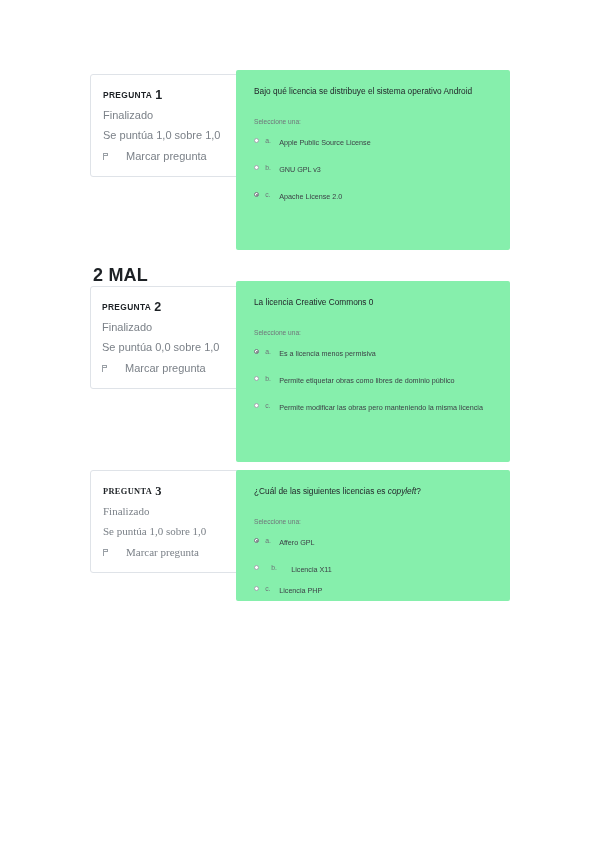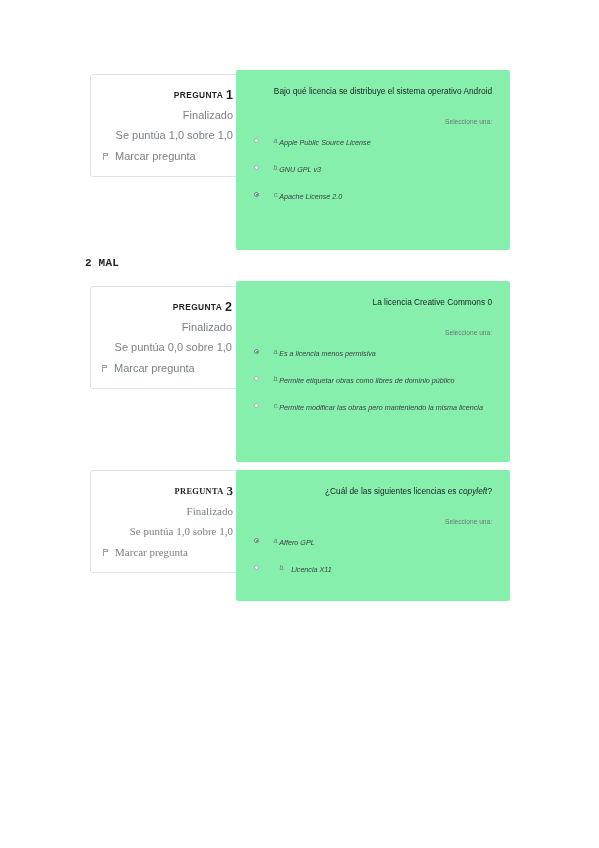--- a/index.html
+++ b/index.html
@@ -12,21 +12,20 @@
     background: #ffffff;
     font-family: "Liberation Sans", sans-serif;
     color: #2b2f33;
     overflow: hidden;
   }
 
   .page {
     position: relative;
     width: 599px;
     height: 848px;
-    text-align: right;
   }
 
   
   .qblock {
     position: absolute;
     left: 0;
     width: 599px;
   }
 
   .info-card {
@@ -66,21 +65,21 @@
     white-space: nowrap;
     margin-top: 8px;
   }
   .info-line:last-child {
     margin-bottom: 0;
   }
 
   .flag-row {
     display: flex;
     align-items: center;
-    gap: 7px;
+    gap: 18px;
   }
   .flag-icon {
     display: inline-block;
     width: 5px;
     height: 7px;
     position: relative;
     flex: 0 0 auto;
   }
   .flag-icon::before {
     content: "";
@@ -134,21 +133,20 @@
     margin: 0;
     padding: 0;
     list-style: none;
   }
 
   .option {
     display: flex;
     align-items: flex-start;
     margin-bottom: 18px;
     line-height: 1;
-    font-style: italic;
   }
   .option:last-child {
     margin-bottom: 0;
   }
   .option.tight {
     margin-bottom: 12px;
     gap: 6px;
   }
 
   .radio {
@@ -188,26 +186,25 @@
 
   .opt-text {
     font-size: 7.2px;
     color: #3c4146;
     line-height: 1.25;
   }
 
   .section-heading {
     position: absolute;
     left: 85px;
-    font-size: 11px;
+    font-size: 18px;
     color: #1d2125;
     letter-spacing: 0.2px;
     line-height: 1;
-    margin: 0;
-    font-family: Liberation Mono, monospace;
+    margin: 8px;
   }
 </style>
 </head>
 <body>
 
 <div class="page">
 
   <div class="qblock">
 
     <div class="info-card" style="top:74px;">
@@ -305,17 +302,22 @@
         <li class="option">
           <span class="radio checked"></span>
           <span class="opt-letter">a.</span>
           <span class="opt-text">Affero GPL</span>
         </li>
         <li class="option tight">
           <span class="radio"></span>
           <span class="opt-letter">b.</span>
           <span class="opt-text">Licencia X11</span>
         </li>
+        <li class="option">
+          <span class="radio"></span>
+          <span class="opt-letter">c.</span>
+          <span class="opt-text">Licencia PHP</span>
+        </li>
       </ul>
     </div>
   </div>
 
 </div>
 
 </body></html>

